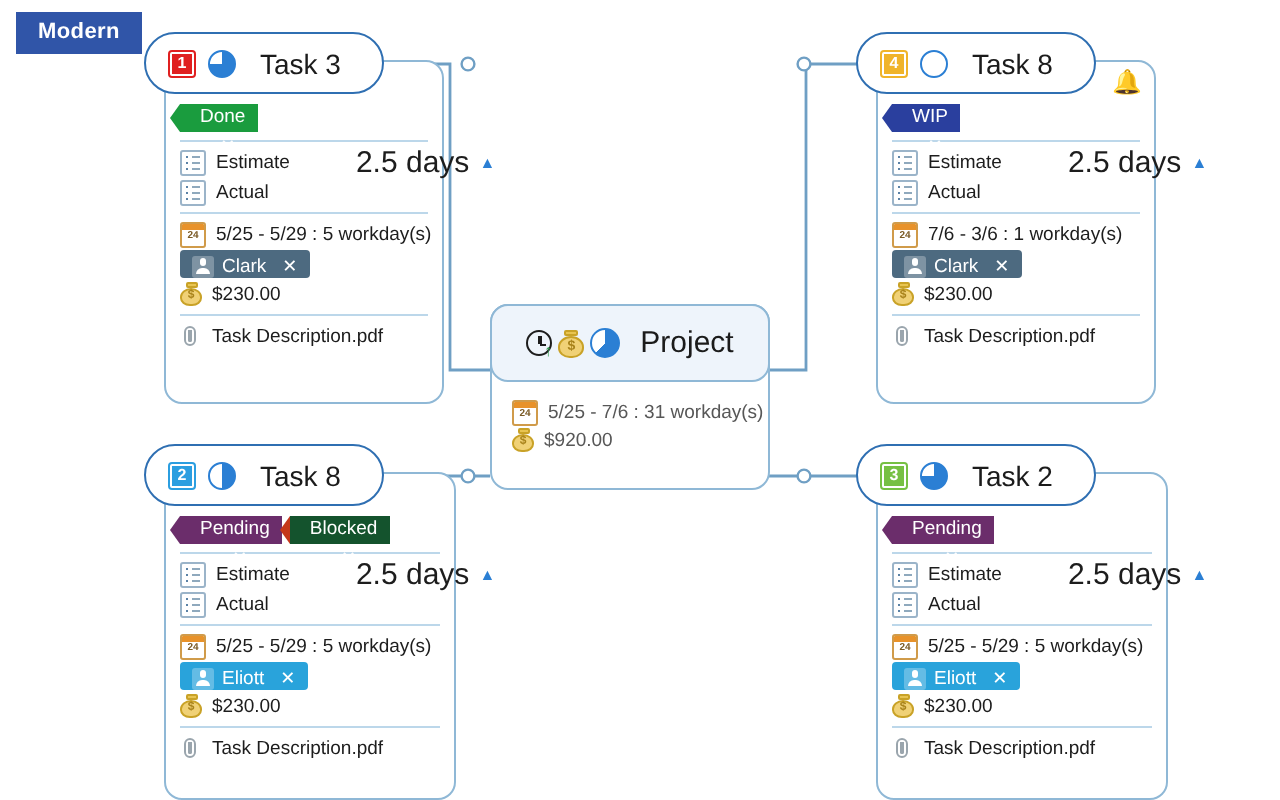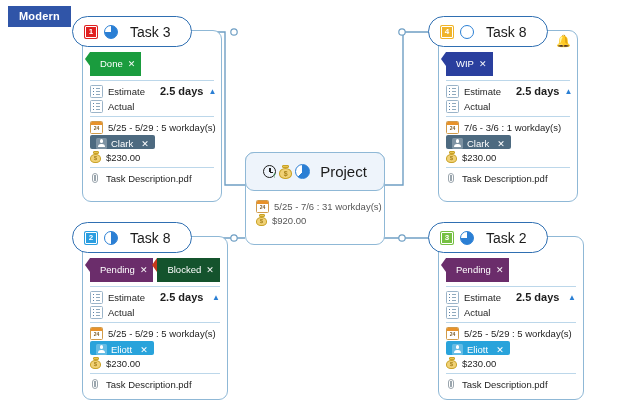--- a/index.html
+++ b/index.html
@@ -64,36 +64,36 @@
   .pie{width:14px;height:14px;border-radius:50%;flex:0 0 auto;
        border:1.4px solid #2b7fd4;box-sizing:border-box;}
 
   
   .bell{position:absolute;font-size:12px;color:#d9a425;z-index:4;}
 
   
   .body{padding:6px 8px 7px 8px;}
   .tagrow{display:flex;gap:4px;margin-bottom:4px;}
   .tag{
-    position:relative;height:24px;display:flex;align-items:center;
+    position:relative;height:14px;display:flex;align-items:center;
     color:#fff;font-size:9.5px;padding:0 6px 0 10px;
-    line-height:14px;white-space:nowrap;
+    line-height:14px;white-space:nowrap;flex-direction:column;
   }
   .tag::before{
     content:"";position:absolute;left:-5px;top:0;
     border-top:7px solid transparent;border-bottom:7px solid transparent;
     border-right:5px solid currentColor;
   }
   .tag .x{margin-left:5px;font-size:9px;opacity:.95;}
 
   .rule{height:1px;background:#bcd7ea;margin:3px 0 3px 0;}
 
   .row{display:flex;align-items:center;gap:5px;height:14px;margin:1px 0;}
   .row .txt{font-size:9.5px;color:#1d1d1d;white-space:nowrap;}
-  .row .val{font-size:11px;color:#1d1d1d;margin-left:10px;white-space:nowrap;font-weight:bold;}
+  .row .val{font-size:15px;color:#1d1d1d;margin-left:28px;white-space:nowrap;}
   .caret{margin-left:auto;color:#2b7fd4;font-size:8px;}
 
   .listicon{width:11px;height:11px;border:1px solid #9bb4c9;border-radius:1.5px;
     background:#fff;flex:0 0 auto;position:relative;}
   .listicon::before{content:"";position:absolute;left:1.5px;top:2px;width:1.5px;height:1.5px;
     background:#5b82a6;box-shadow:0 3px 0 #5b82a6,0 6px 0 #5b82a6;}
   .listicon::after{content:"";position:absolute;left:4.5px;top:2.3px;width:4.5px;height:1px;
     background:#8fa9bd;box-shadow:0 3px 0 #8fa9bd,0 6px 0 #8fa9bd;}
 
   .cal{width:11px;height:11px;border:1px solid #d09b4a;border-radius:1.5px;background:#fff;

